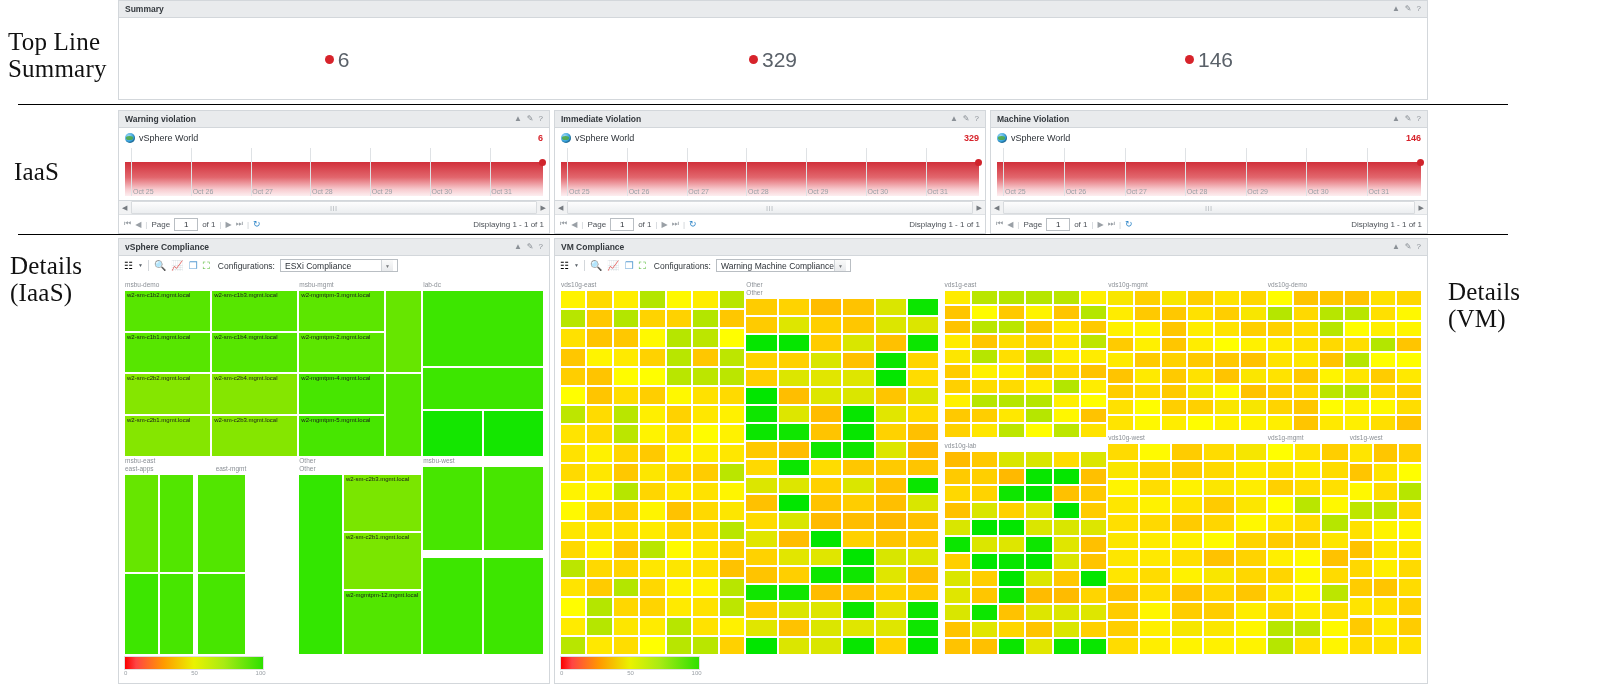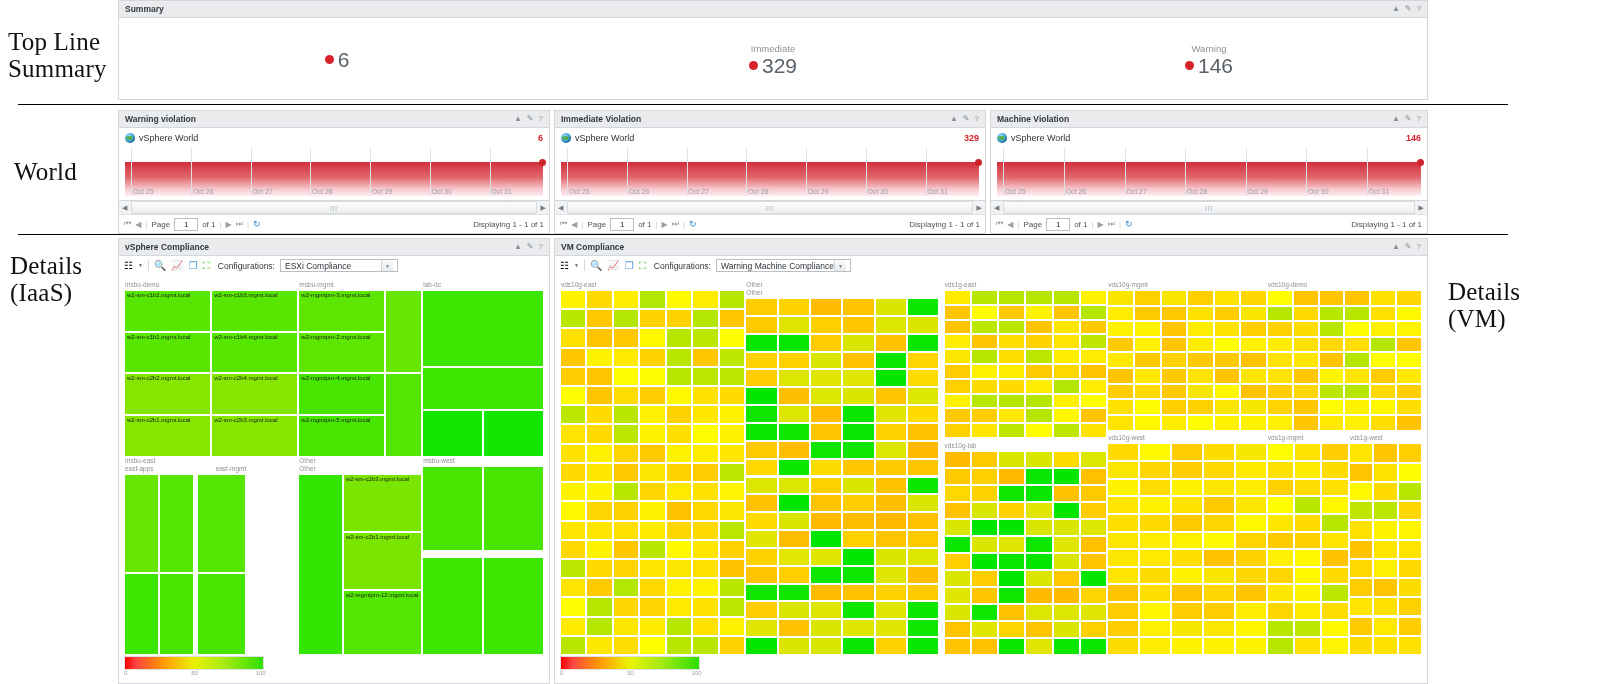--- a/index.html
+++ b/index.html
@@ -102,21 +102,21 @@
 </style>
 </head>
 <body>
 
 <div id="annot-layer">
     <div class="annot" style="left: 8px; top: 28px;">
       <div>Top Line</div>
       <div>Summary</div>
     </div>
     <div class="annot" style="left: 14px; top: 158px;">
-      <div>World</div>
+      <div>IaaS</div>
     </div>
     <div class="annot" style="left: 10px; top: 252px;">
       <div>Details</div>
       <div>(IaaS)</div>
     </div>
     <div class="annot" style="left: 1448px; top: 278px;">
       <div>Details</div>
       <div>(VM)</div>
     </div>
   </div>
@@ -132,25 +132,25 @@
         <span>▲</span>
         <span>✎</span>
         <span>?</span>
       </div>
     </div>
     <div class="sum-body" id="sum-body">
         <div class="sum-cell"><div class="sum-val">
             <span class="dot" style="background: rgb(215, 35, 43);"></span>
             <span>6</span>
           </div></div>
-        <div class="sum-cell"><div class="sum-label">Immediate</div><div class="sum-val">
+        <div class="sum-cell"><div class="sum-val">
             <span class="dot" style="background: rgb(215, 35, 43);"></span>
             <span>329</span>
           </div></div>
-        <div class="sum-cell"><div class="sum-label">Warning</div><div class="sum-val">
+        <div class="sum-cell"><div class="sum-val">
             <span class="dot" style="background: rgb(215, 35, 43);"></span>
             <span>146</span>
           </div></div>
       </div>
   </div>
 
   <div class="portlet trend" id="trend0">
       <div class="pt-head">
         <div class="pt-title">Warning violation</div>
         <div class="pt-tools">

